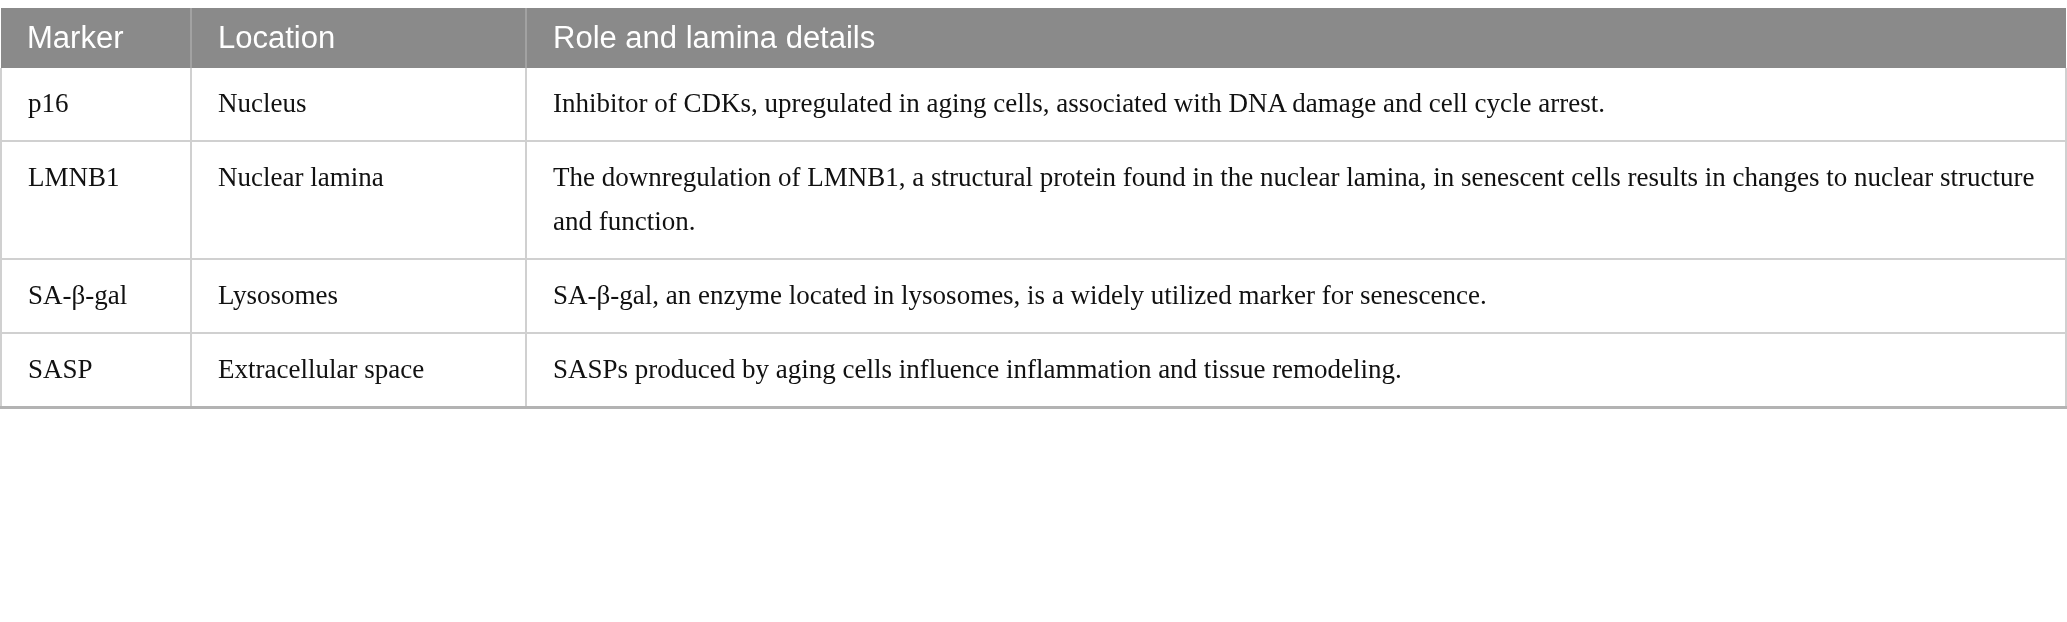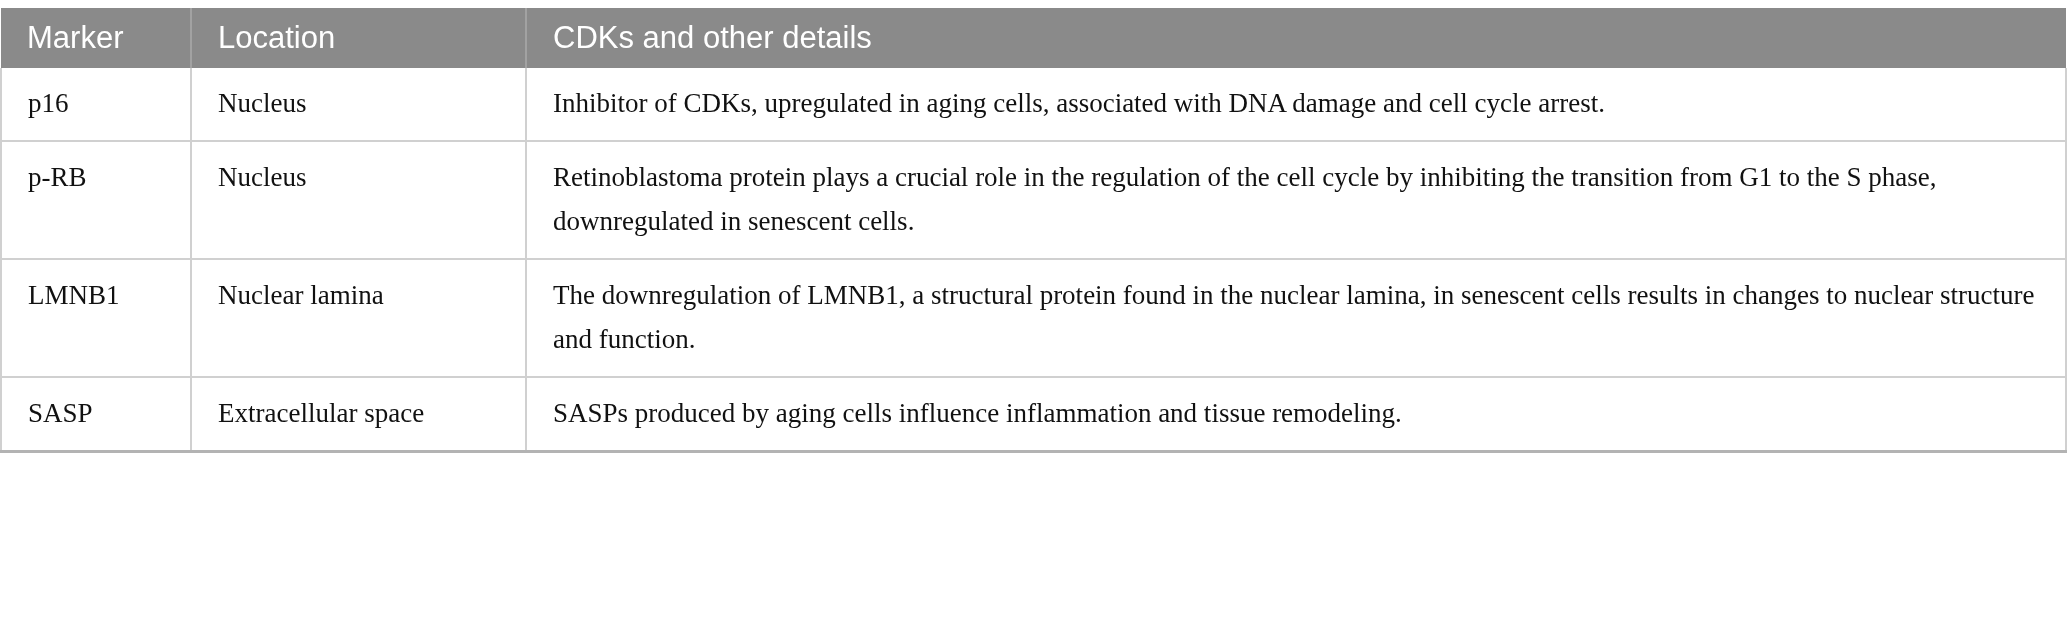--- a/index.html
+++ b/index.html
@@ -61,44 +61,44 @@
   <table class="markers">
     <colgroup>
       <col class="c-marker">
       <col class="c-location">
       <col class="c-role">
     </colgroup>
     <thead>
       <tr>
         <th>Marker</th>
         <th>Location</th>
-        <th>CDKs and other details</th>
+        <th>Role and lamina details</th>
       </tr>
     </thead>
     <tbody id="table-body">
   <tr>
     <td class="cell-marker">p16</td>
     <td class="cell-location">Nucleus</td>
     <td class="cell-role">Inhibitor of CDKs, upregulated in aging cells, associated with DNA damage and cell cycle arrest.</td>
   </tr>
 
 
-  <tr>
-    <td class="cell-marker">p-RB</td>
-    <td class="cell-location">Nucleus</td>
-    <td class="cell-role">Retinoblastoma protein plays a crucial role in the regulation of the cell cycle by inhibiting the transition from G1 to the S phase, downregulated in senescent cells.</td>
-  </tr>
 
 
   <tr>
     <td class="cell-marker">LMNB1</td>
     <td class="cell-location">Nuclear lamina</td>
     <td class="cell-role">The downregulation of LMNB1, a structural protein found in the nuclear lamina, in senescent cells results in changes to nuclear structure and function.</td>
   </tr>
 
+  <tr>
+    <td class="cell-marker">SA-β-gal</td>
+    <td class="cell-location">Lysosomes</td>
+    <td class="cell-role">SA-β-gal, an enzyme located in lysosomes, is a widely utilized marker for senescence.</td>
+  </tr>
 
   <tr>
     <td class="cell-marker">SASP</td>
     <td class="cell-location">Extracellular space</td>
     <td class="cell-role">SASPs produced by aging cells influence inflammation and tissue remodeling.</td>
   </tr>
 </tbody>
   </table>
 </div>
 

